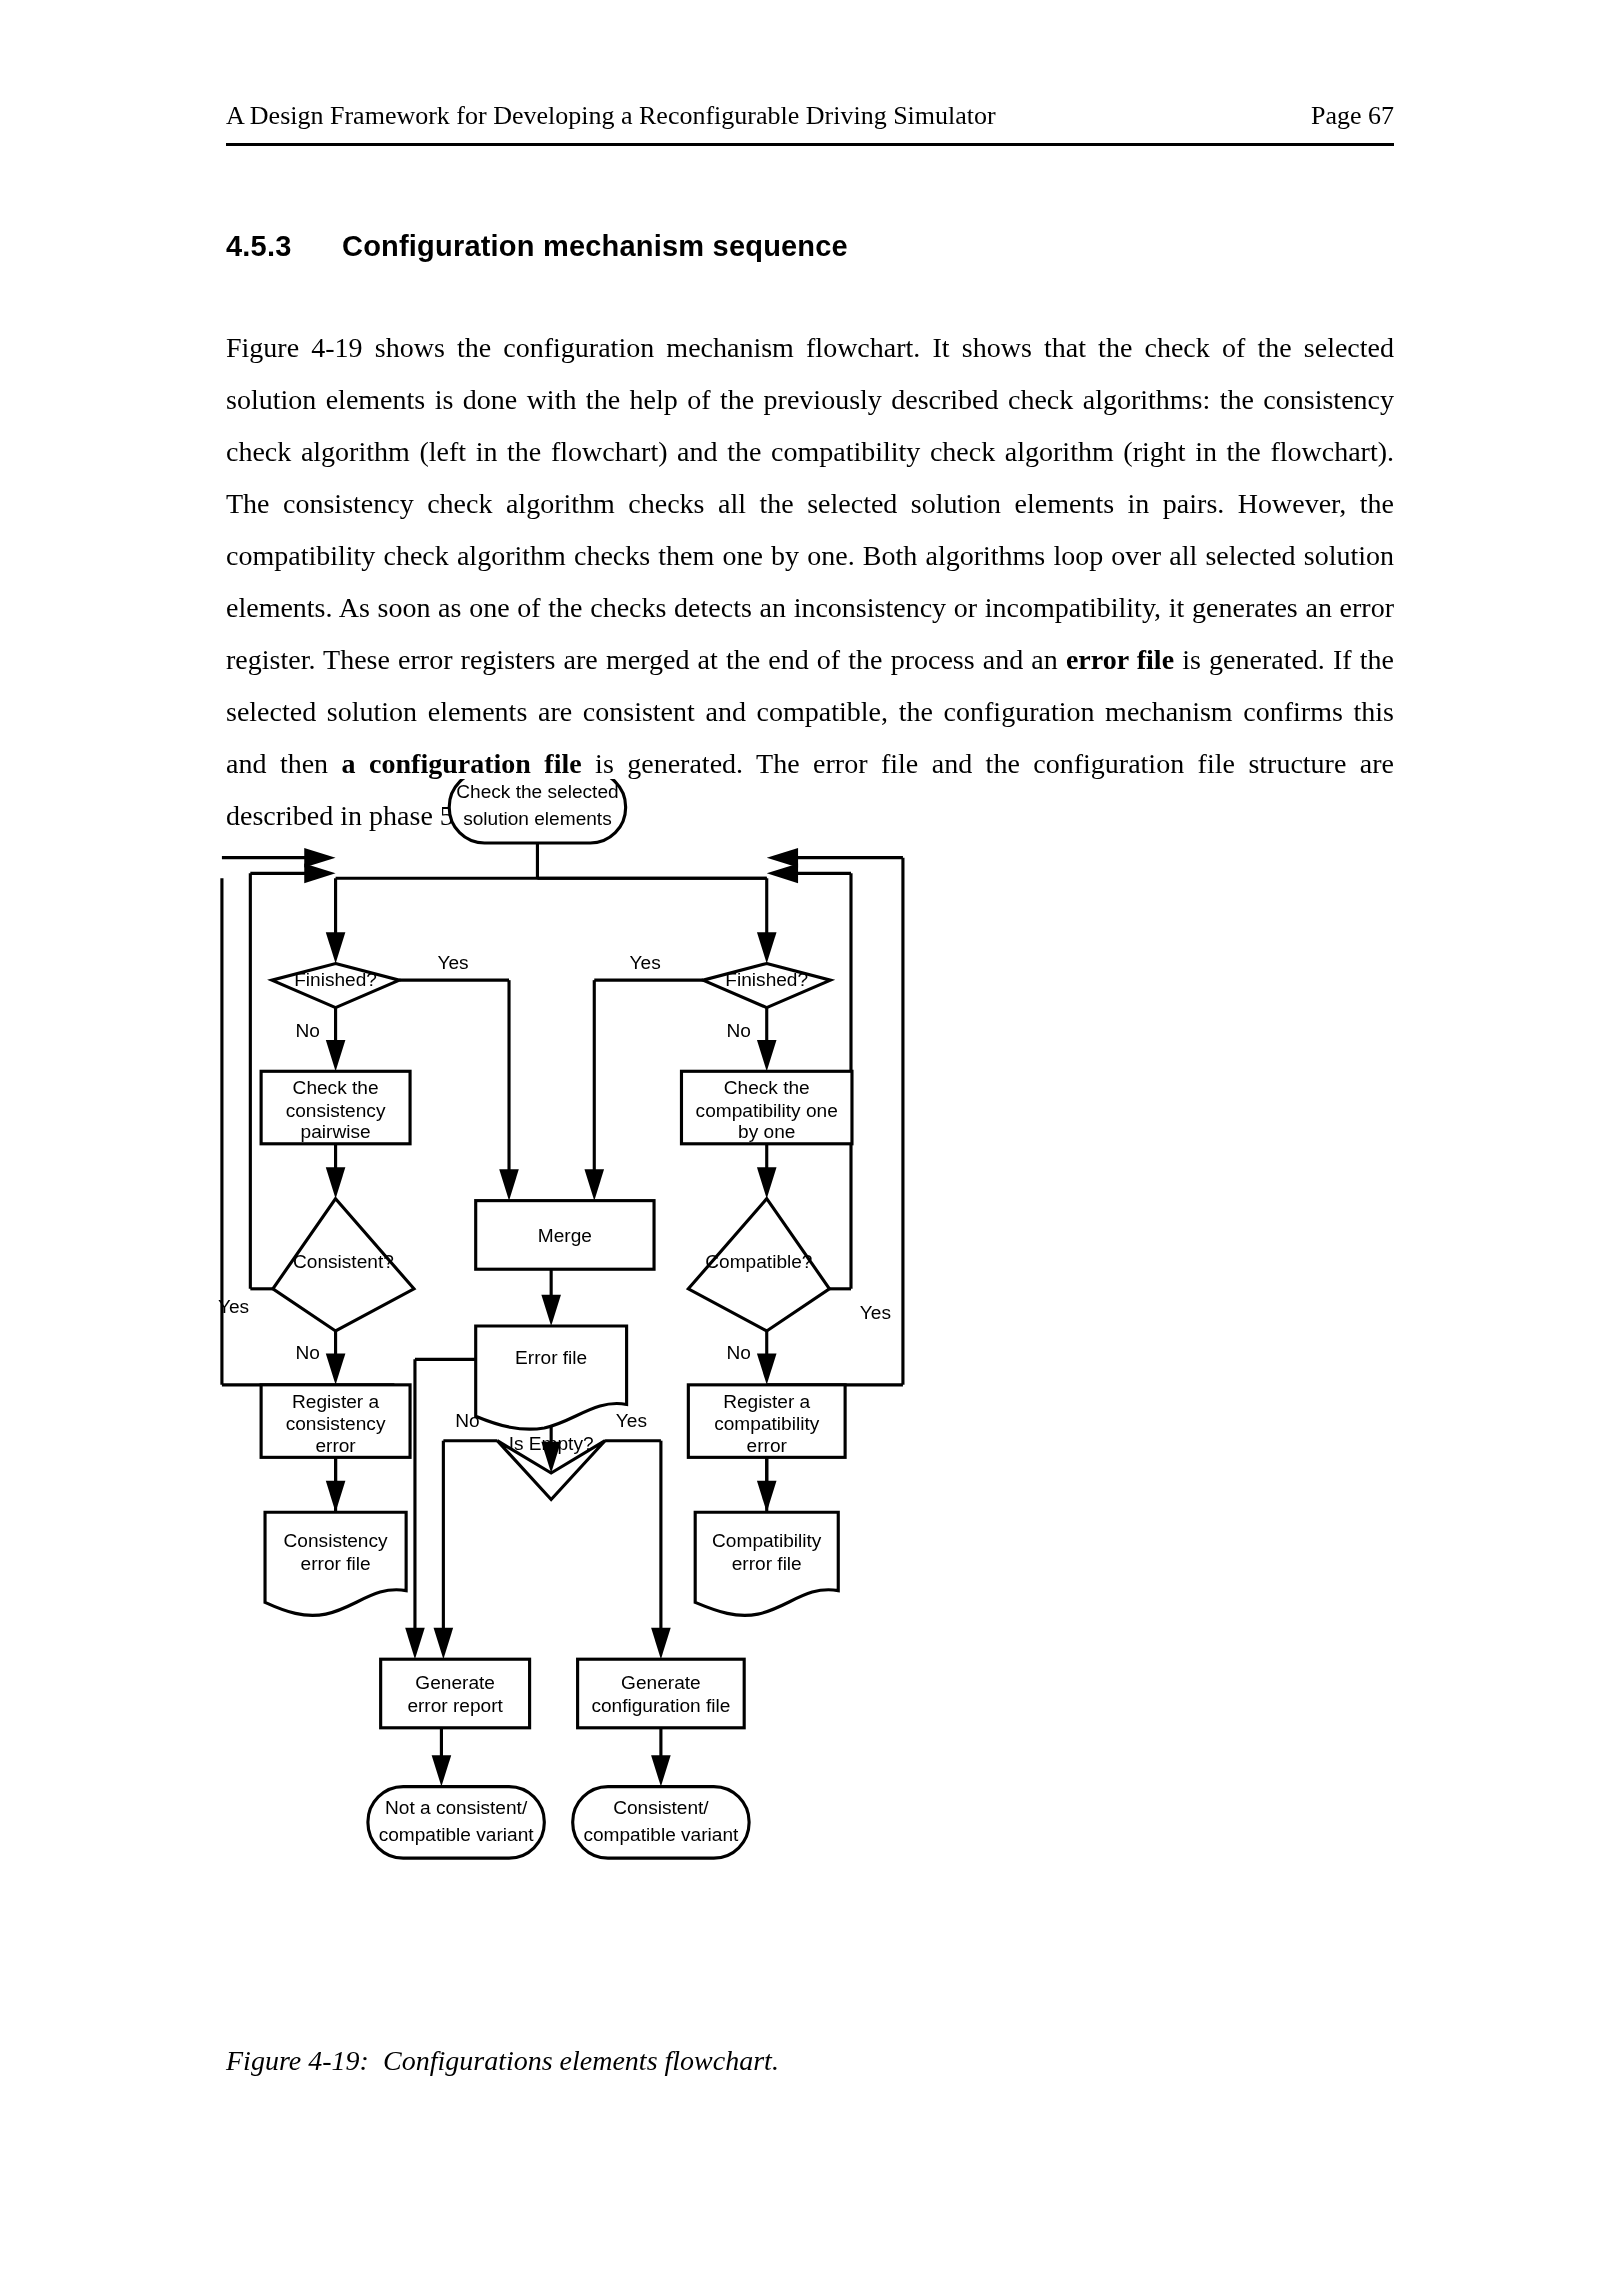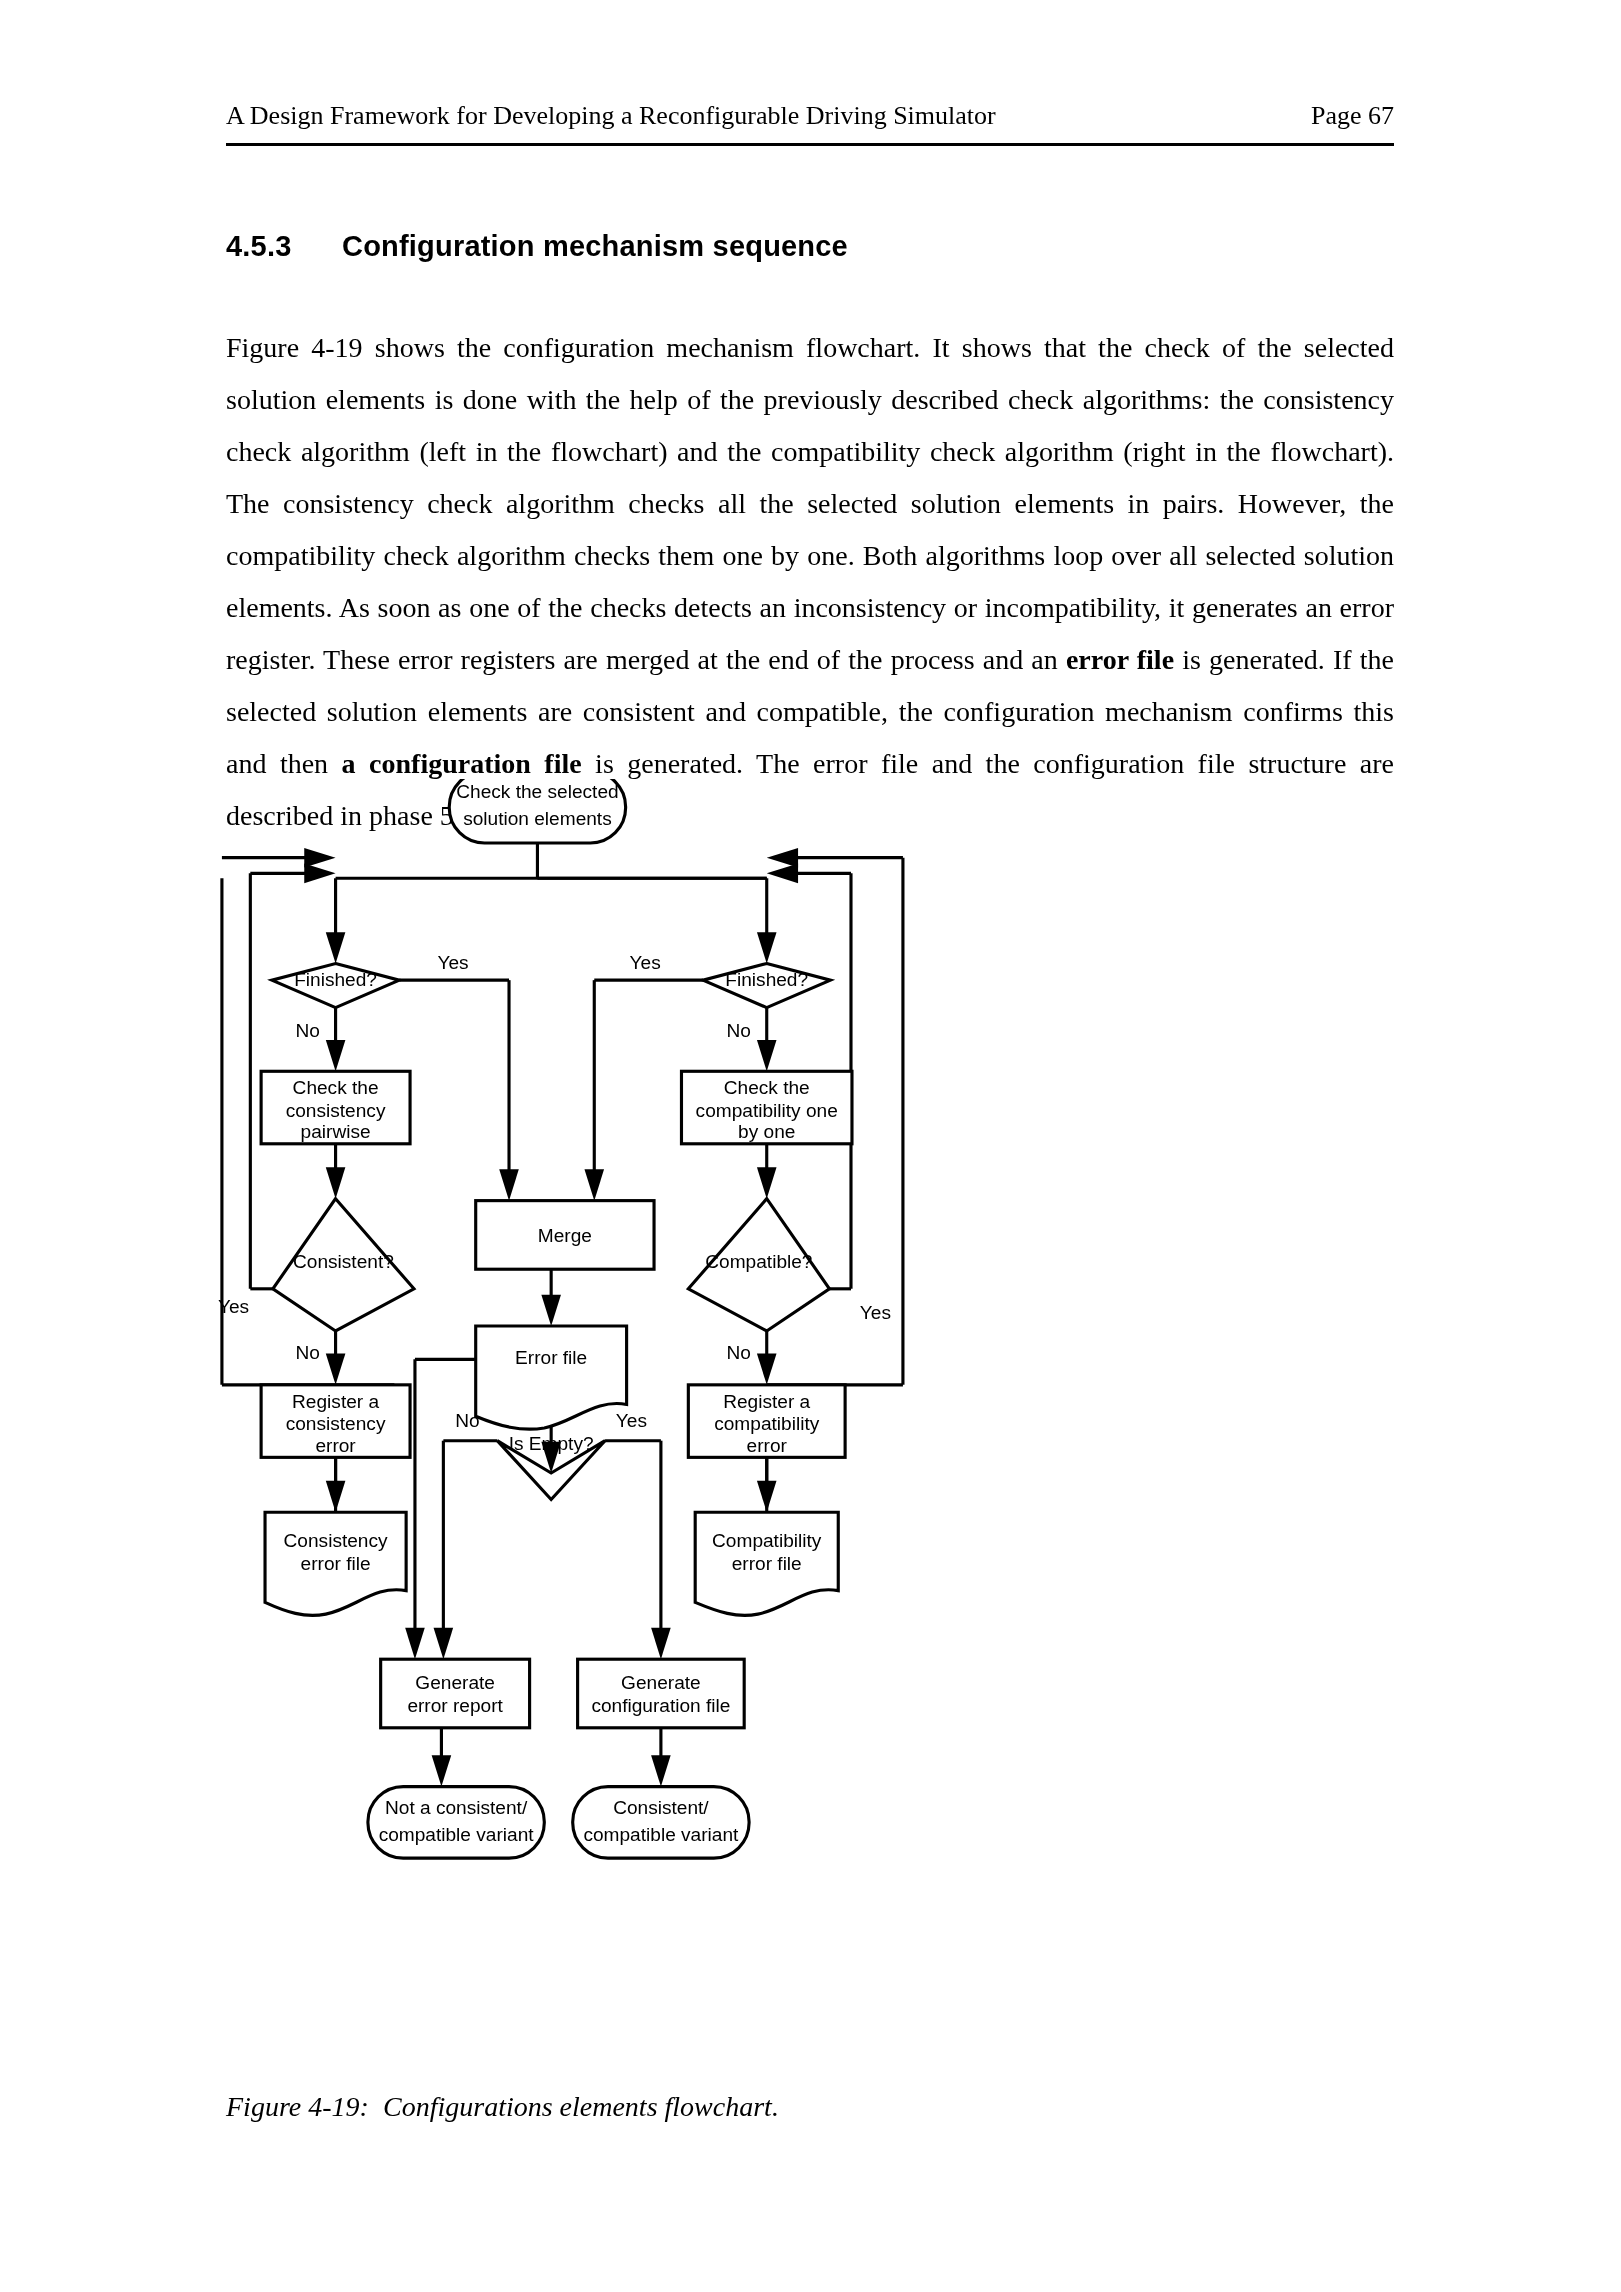--- a/index.html
+++ b/index.html
@@ -69,21 +69,20 @@
     stroke-linecap:butt; stroke-linejoin:miter;
   }
   .arrowhead { fill:#000000; stroke:none; }
 
   
   .caption {
     position:absolute; left:226px; top:2045px; width:1168px;
     font-family:"Liberation Serif", serif;
     font-style:italic; font-size:28px;
     display:flex;
-    margin-top:46px;
   }
   .caption .cap-num { width:157px; flex:none; }
 </style>
 </head>
 <body>
 
 <div class="page">
 
   <div class="runhead">
     <span>A Design Framework for Developing a Reconfigurable Driving Simulator</span>

